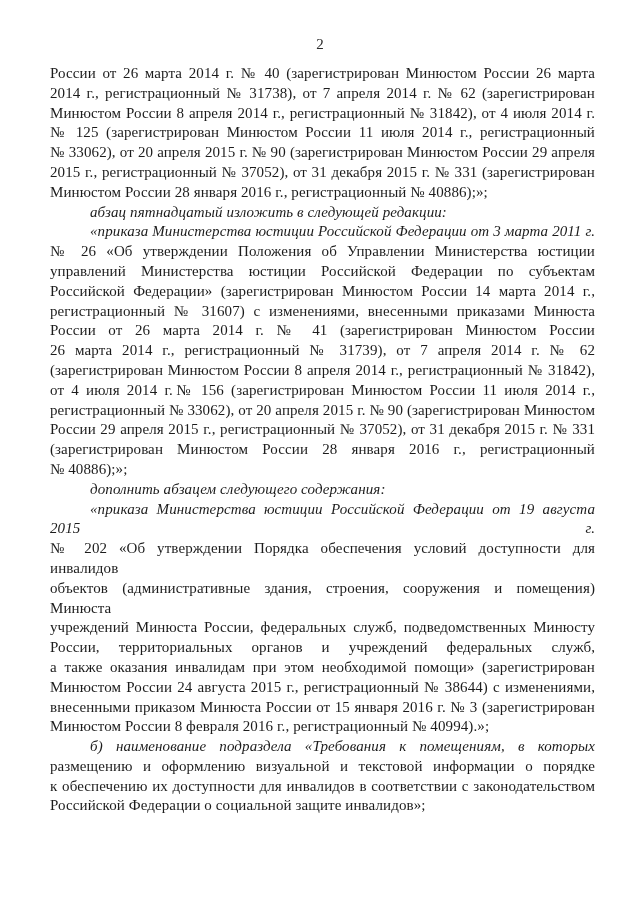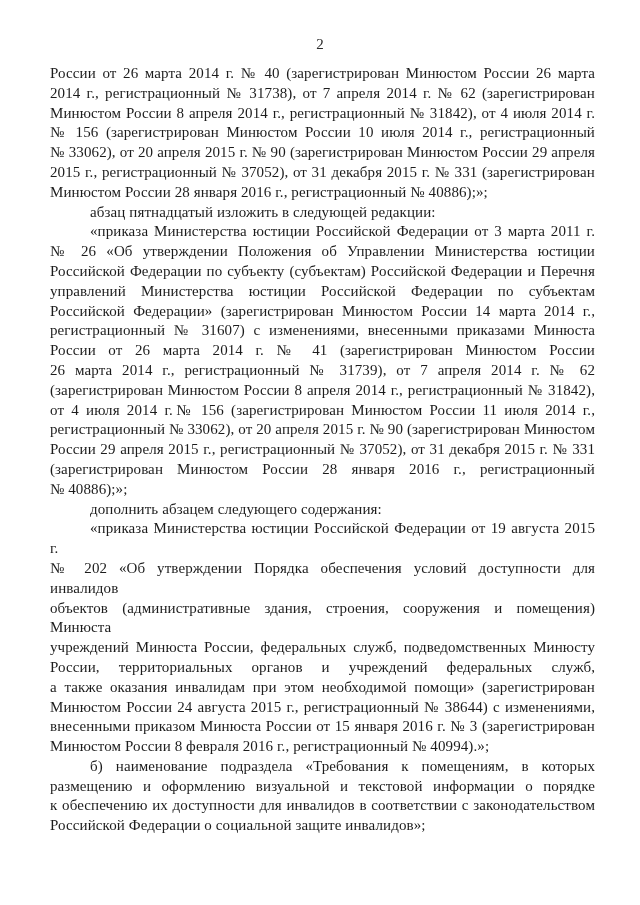--- a/index.html
+++ b/index.html
@@ -46,44 +46,44 @@
   .doc-line {
     text-align: justify;
     text-align-last: justify;
     white-space: normal;
   }
   .doc-line.para-end {
     text-align-last: left;
   }
   .doc-line.first-indent {
     text-indent: 40px;
+    font-style: italic;
   }
 </style>
 </head>
 <body>
 
 <div class="page">
   <div class="page-number">2</div>
   <div class="doc-body" id="doc-body">
       <div class="doc-paragraph">
         <div class="doc-line">России от 26 марта 2014 г. № 40 (зарегистрирован Минюстом России 26 марта</div>
         <div class="doc-line">2014 г., регистрационный № 31738), от 7 апреля 2014 г. № 62 (зарегистрирован</div>
         <div class="doc-line">Минюстом России 8 апреля 2014 г., регистрационный № 31842), от 4 июля 2014 г.</div>
-        <div class="doc-line">№ 156  (зарегистрирован Минюстом России 10 июля 2014 г., регистрационный</div>
+        <div class="doc-line">№ 125  (зарегистрирован Минюстом России 11 июля 2014 г., регистрационный</div>
         <div class="doc-line">№ 33062), от 20 апреля 2015 г. № 90 (зарегистрирован Минюстом России 29 апреля</div>
         <div class="doc-line">2015 г., регистрационный № 37052), от 31 декабря 2015 г. № 331 (зарегистрирован</div>
         <div class="doc-line para-end">Минюстом России 28 января 2016 г., регистрационный № 40886);»;</div>
       </div>
       <div class="doc-paragraph">
         <div class="doc-line para-end first-indent">абзац пятнадцатый изложить в следующей редакции:</div>
       </div>
       <div class="doc-paragraph">
         <div class="doc-line first-indent">«приказа Министерства юстиции Российской Федерации от 3 марта 2011 г.</div>
         <div class="doc-line">№ 26 «Об утверждении Положения об Управлении Министерства юстиции</div>
-        <div class="doc-line">Российской Федерации по субъекту (субъектам) Российской Федерации и Перечня</div>
         <div class="doc-line">управлений Министерства юстиции Российской Федерации по субъектам</div>
         <div class="doc-line">Российской Федерации» (зарегистрирован Минюстом России 14 марта 2014 г.,</div>
         <div class="doc-line">регистрационный № 31607) с изменениями, внесенными приказами Минюста</div>
         <div class="doc-line">России от 26 марта 2014 г. № 41 (зарегистрирован Минюстом России</div>
         <div class="doc-line">26 марта 2014 г., регистрационный № 31739), от 7 апреля 2014 г. № 62</div>
         <div class="doc-line">(зарегистрирован Минюстом России 8 апреля 2014 г., регистрационный № 31842),</div>
         <div class="doc-line">от 4 июля 2014 г.№ 156  (зарегистрирован Минюстом России 11 июля 2014 г.,</div>
         <div class="doc-line">регистрационный № 33062), от 20 апреля 2015 г. № 90 (зарегистрирован Минюстом</div>
         <div class="doc-line">России 29 апреля 2015 г., регистрационный № 37052), от 31 декабря 2015 г. № 331</div>
         <div class="doc-line">(зарегистрирован Минюстом России 28 января 2016 г., регистрационный</div>

